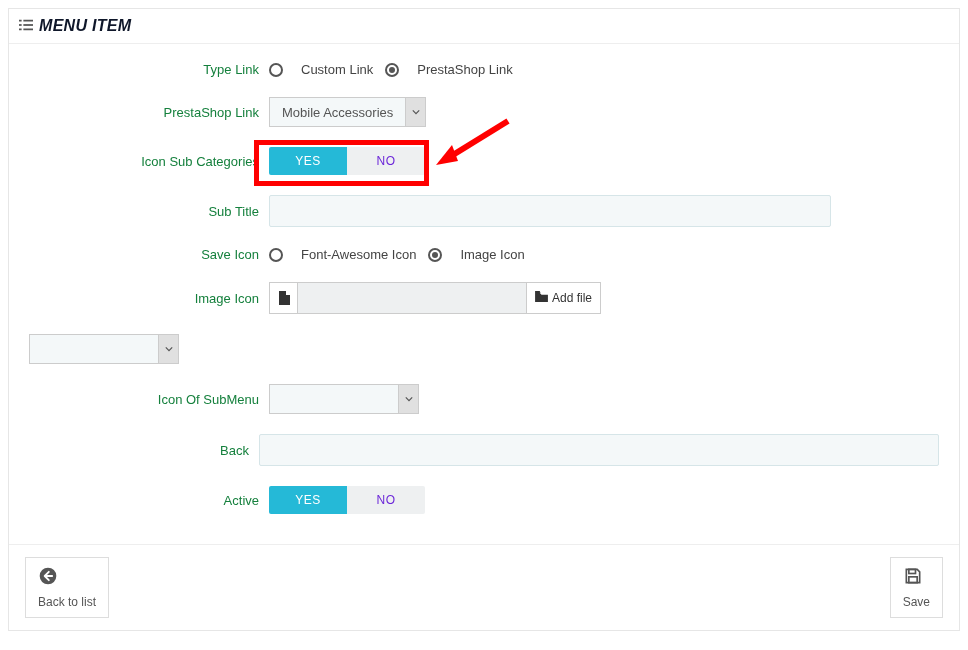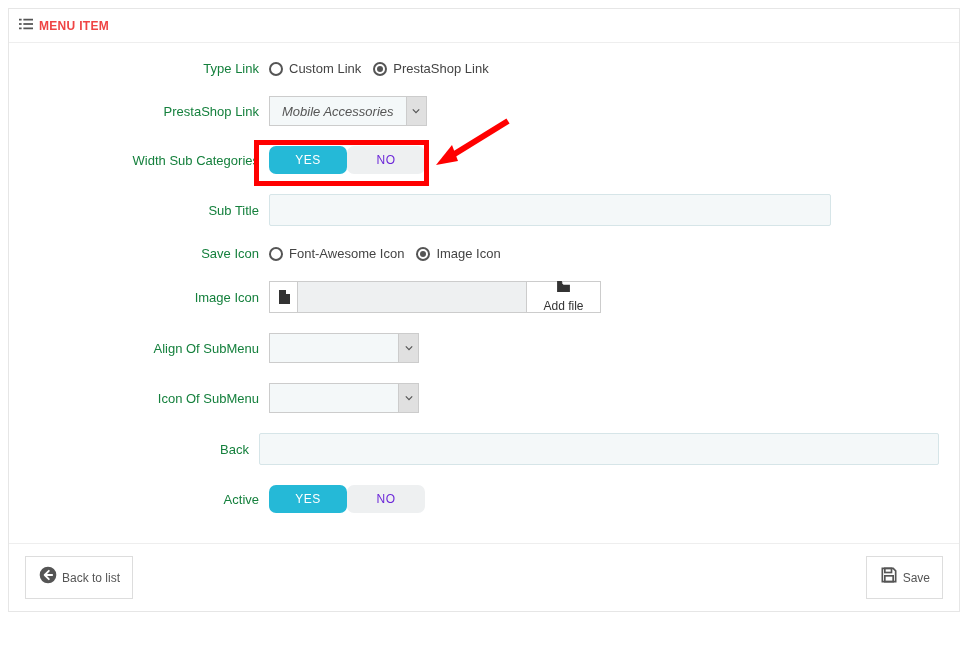--- a/index.html
+++ b/index.html
@@ -26,23 +26,24 @@
       display: flex;
       align-items: center;
       gap: 6px;
     }
     .panel-header .icon {
       font-size: 13px;
       color: #555;
     }
     .panel-header .title {
       font-weight: 600;
-      font-size: 12px;
-      color: #ef4444;
+      font-size: 16px;
+      color: #0f172a;
       letter-spacing: 0.3px;
+      font-style: italic;
     }
     .panel-body {
       padding: 18px 20px 10px 20px;
     }
     .form-row {
       display: flex;
       align-items: center;
       margin-bottom: 20px;
     }
     .form-label {
@@ -54,21 +55,21 @@
     }
     .form-control-wrap {
       flex: 1;
       display: flex;
       align-items: center;
       gap: 12px;
     }
     .radio-item {
       display: inline-flex;
       align-items: center;
-      gap: 6px;
+      gap: 18px;
       cursor: pointer;
       color: #444;
     }
     .radio-circle {
       width: 14px;
       height: 14px;
       border: 2px solid #555;
       border-radius: 50%;
       display: inline-flex;
       align-items: center;
@@ -82,21 +83,20 @@
       border-radius: 50%;
     }
     .select {
       border: 1px solid #ccc;
       background: #f4f8f9;
       height: 30px;
       display: inline-flex;
       align-items: center;
       font-size: 13px;
       color: #555;
-      font-style: italic;
     }
     .select .select-text {
       padding: 0 12px;
       min-width: 110px;
       text-align: center;
     }
     .select .select-arrow {
       background: #e0e0e0;
       width: 20px;
       height: 100%;
@@ -120,21 +120,20 @@
     }
     .toggle .toggle-opt {
       width: 78px;
       display: flex;
       align-items: center;
       justify-content: center;
       font-size: 12px;
       font-weight: 500;
       cursor: pointer;
       letter-spacing: 0.5px;
-      border-radius: 7px;
     }
     .toggle .toggle-opt.active {
       background: #25b9d7;
       color: #fff;
     }
     .toggle .toggle-opt.inactive {
       background: #eef0f1;
       color: #6d28d9;
     }
     .text-input {
@@ -171,42 +170,41 @@
       width: 74px;
       display: flex;
       align-items: center;
       justify-content: center;
       gap: 4px;
       background: #fff;
       border-left: 1px solid #ccc;
       cursor: pointer;
       color: #333;
       font-size: 12px;
-      flex-direction: column;
     }
     .highlight-box {
       position: absolute;
       border: 5px solid #ff0000;
     }
     .arrow-wrap {
       position: absolute;
     }
     .panel-footer {
       border-top: 1px solid #eee;
       padding: 12px 16px;
       display: flex;
       justify-content: space-between;
     }
     .footer-btn {
       border: 1px solid #ddd;
       background: #fff;
       padding: 8px 12px;
       display: flex;
-      flex-direction: row;
-      align-items: center;
+      flex-direction: column;
+      align-items: flex-start;
       cursor: pointer;
       color: #555;
       font-size: 12px;
       gap: 4px;
       min-width: 48px;
     }
     .footer-btn .fb-icon {
       font-size: 20px;
       color: #555;
     }
@@ -257,21 +255,21 @@
           <span class="select-arrow">
             <svg width="8" height="8" viewBox="0 0 10 10">
                   <path d="M1 3 L5 7 L9 3" stroke="#555" stroke-width="1.5" fill="none"></path>
                 </svg>
           </span>
         </div>
       </div>
     </div>
 
     <div class="form-row">
-      <div class="form-label">Width Sub Categories</div>
+      <div class="form-label">Icon Sub Categories</div>
       <div class="form-control-wrap">
         <div class="toggle">
           <div class="toggle-opt active">YES</div>
           <div class="toggle-opt inactive">NO</div>
         </div>
       </div>
     </div>
 
     <div class="form-row">
       <div class="form-label">Sub Title</div>
@@ -310,21 +308,20 @@
                     <path d="M0 2 L5 2 L7 4 L14 4 L14 12 L0 12 Z M0 2 L0 0 L5 0 L6 2"></path>
                   </svg>
             </span>
             <span>Add file</span>
           </span>
         </div>
       </div>
     </div>
 
     <div class="form-row">
-      <div class="form-label">Align Of SubMenu</div>
       <div class="form-control-wrap">
         <div class="select select-wide">
           <span class="select-text"></span>
           <span class="select-arrow">
             <svg width="8" height="8" viewBox="0 0 10 10">
                   <path d="M1 3 L5 7 L9 3" stroke="#555" stroke-width="1.5" fill="none"></path>
                 </svg>
           </span>
         </div>
       </div>

